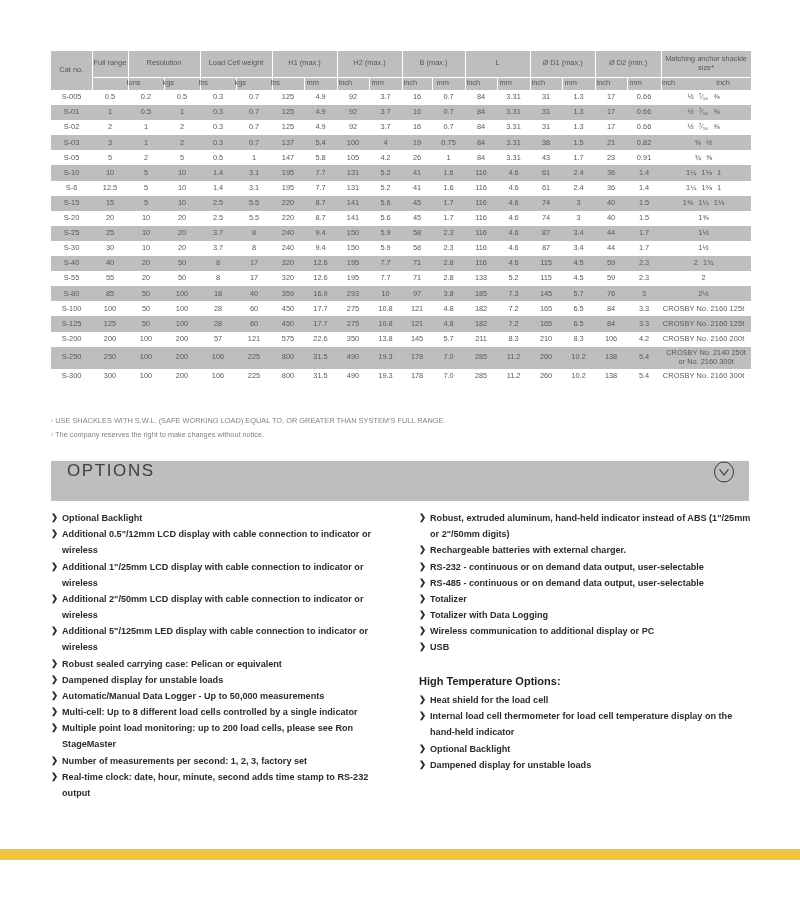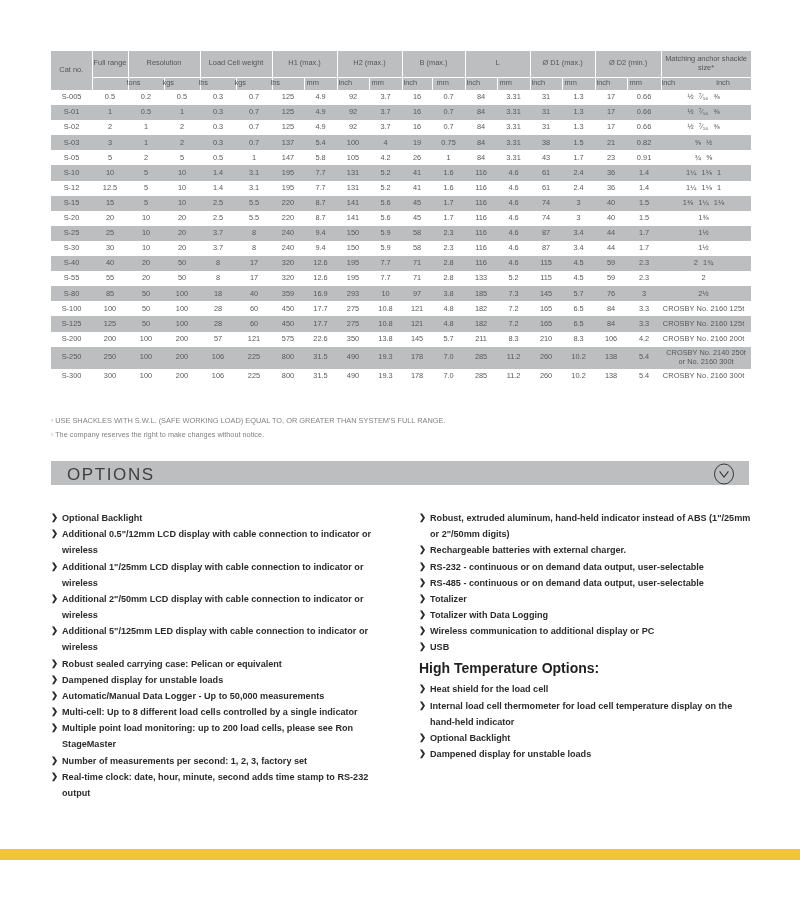--- a/index.html
+++ b/index.html
@@ -32,45 +32,45 @@
   td.shk span.fr { margin-right: 5px; letter-spacing: .1px; }
 
   
   .notes { position: absolute; left: 51px; top: 414px; width: 660px; }
   .note { color: #808285; font-size: 7.3px; line-height: 1.9; white-space: nowrap; }
   .note .chev { color: #a7a9ac; font-size: 6.4px; margin-right: 2px; }
   .note.caps { font-size: 7.4px; }
 
   
   .opt-bar {
-    position: absolute; left: 51px; top: 461px; width: 698px; height: 24px;
-    background: #bcbec0; display: flex; align-items: flex-end; justify-content: space-between;
-    padding: 0 14px 0 16px;
+    position: absolute; left: 51px; top: 461px; width: 698px; height: 40px;
+    background: #bcbec0; display: flex; align-items: flex-start; justify-content: space-between;
+    padding: 0 14px 16px 16px;
   }
   .opt-bar h2 {
     margin: 0; font-size: 17px; font-weight: normal; letter-spacing: 1.6px; color: #404042;
   }
   .chev-circle { width: 22px; height: 22px; }
 
   
   .cols { position: absolute; left: 51px; top: 510px; width: 700px; display: flex; gap: 30px; }
   .col { width: 338px; }
   .col.right { width: 332px; }
   .opt {
     display: flex; align-items: flex-start;
     font-size: 9.1px; color: #2b2b2b; line-height: 1.78; margin-bottom: 0;
   }
   .opt .b {
     flex: 0 0 auto; font-size: 8.4px; font-weight: bold; color: #2b2b2b;
     margin-right: 4px; line-height: 1.78;
   }
   .opt .t { flex: 1 1 auto; font-weight: bold; }
   .subhead {
-    font-size: 14px; font-weight: bold; color: #1f1f1f; line-height: 1.78;
-    margin-bottom: 1px;
+    font-size: 11px; font-weight: bold; color: #1f1f1f; line-height: 1.78;
+    margin-top: 16px; margin-bottom: 1px;
   }
 
   
   .rule-yellow { position: absolute; left: 0; top: 849px; width: 800px; height: 11px; background: #f2c43d; }
   .footer { position: absolute; left: 0; top: 860px; width: 800px; height: 44px; background: #1e2a4a; }
   .footer .url {
     position: absolute; left: 51px; top: 16px;
     font-size: 8.2px; color: #b8bdc9; letter-spacing: .15px;
   }
 </style>
@@ -259,21 +259,21 @@
             <td>1.6</td>
             <td>116</td>
             <td>4.6</td>
             <td>61</td>
             <td>2.4</td>
             <td>36</td>
             <td>1.4</td>
             <td class="shk"><span class="fr">1¼</span><span class="fr">1⅛</span><span class="fr">1</span></td>
           </tr>
           <tr class="norm">
-            <td>S-12</td>
+            <td>S-6</td>
             <td>12.5</td>
             <td>5</td>
             <td>10</td>
             <td>1.4</td>
             <td>3.1</td>
             <td>195</td>
             <td>7.7</td>
             <td>131</td>
             <td>5.2</td>
             <td>41</td>

